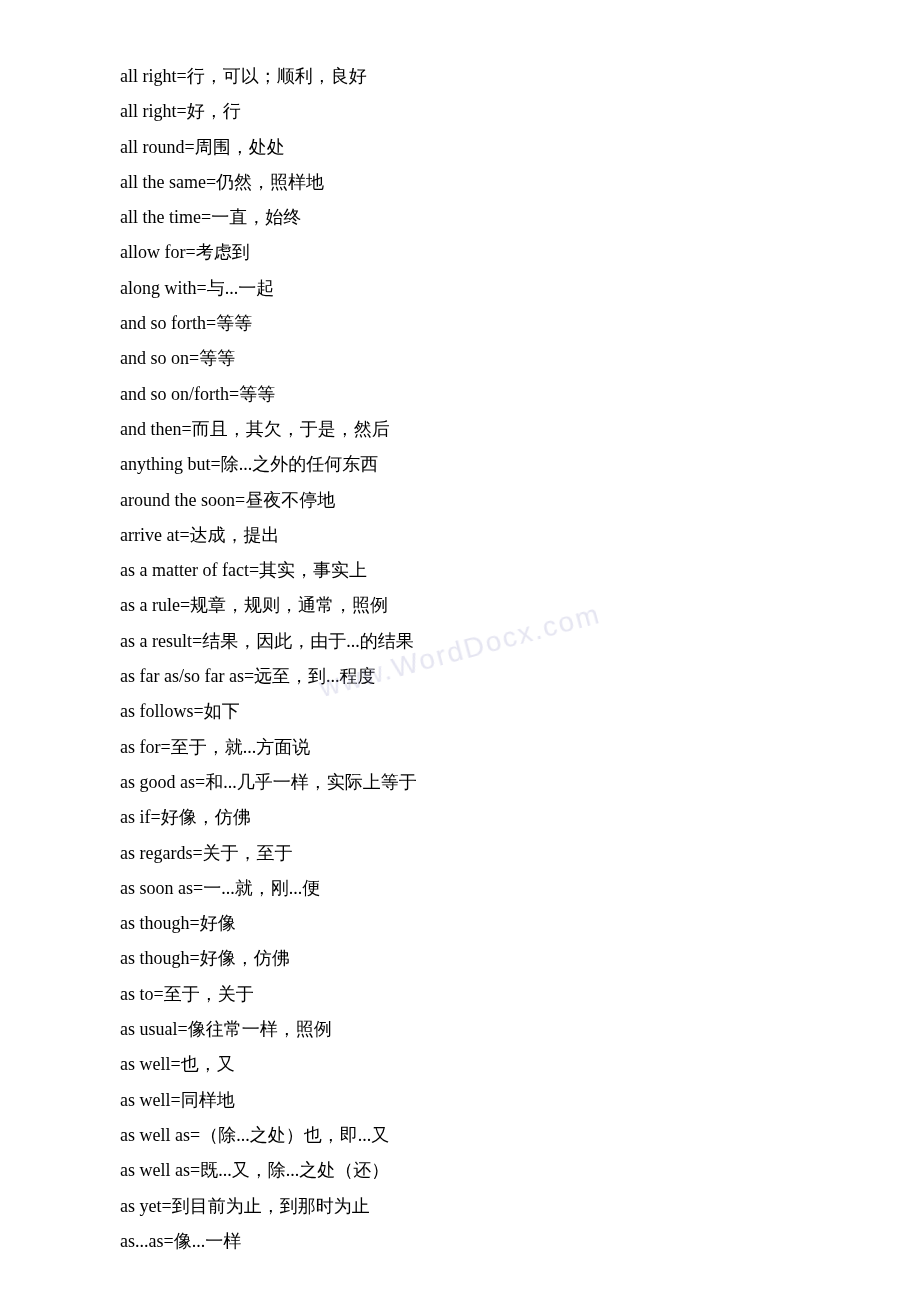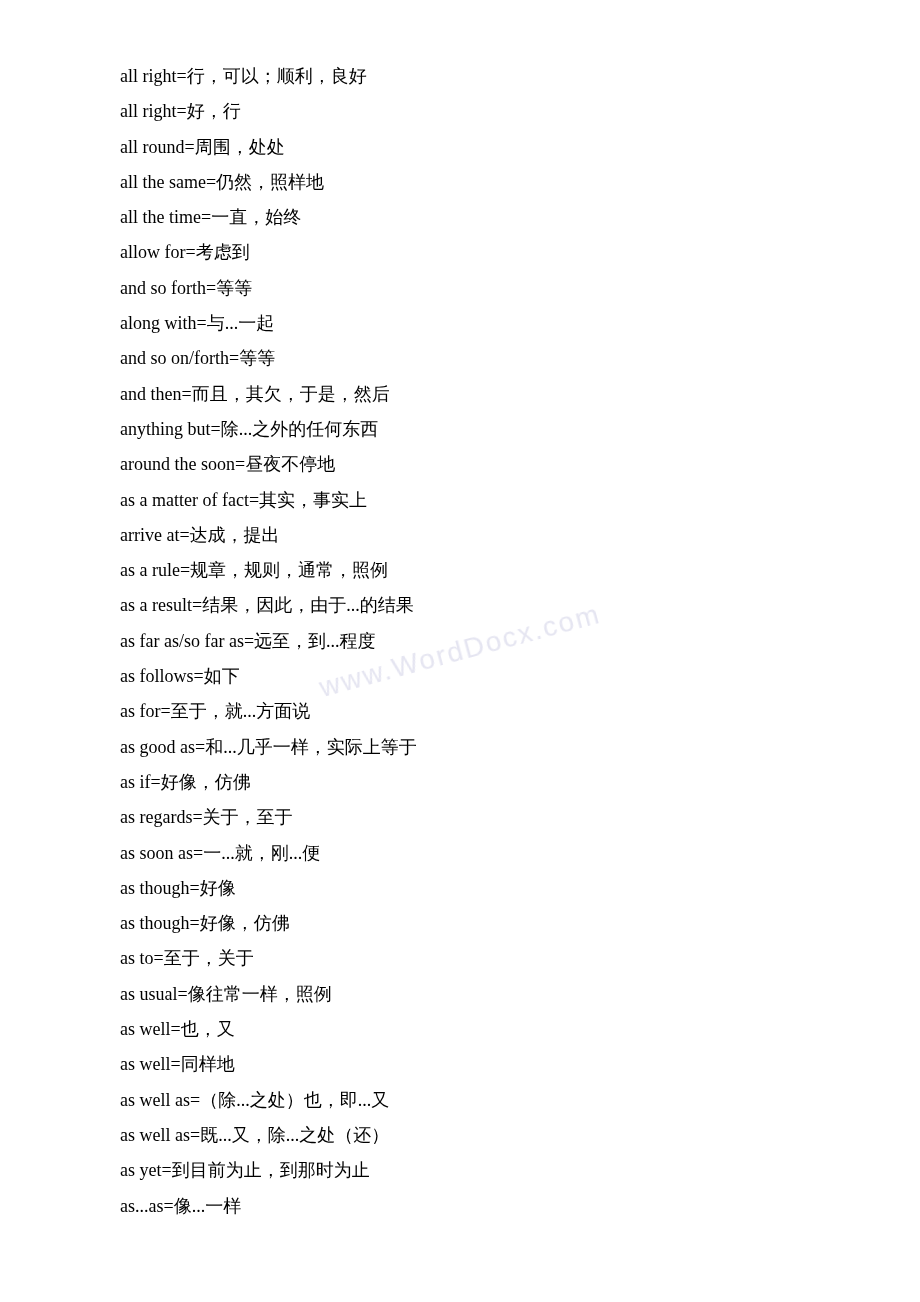--- a/index.html
+++ b/index.html
@@ -48,28 +48,29 @@
 <div class="watermark">www.WordDocx.com</div>
 
 <div class="content-area">
   <ul class="phrase-list">
   <li>all right=行，可以；顺利，良好</li>
       <li>all right=好，行</li>
       <li>all round=周围，处处</li>
       <li>all the same=仍然，照样地</li>
       <li>all the time=一直，始终</li>
       <li>allow for=考虑到</li>
+      <li>along with=与...一起</li>
       <li>and so forth=等等</li>
-      <li>along with=与...一起</li>
+      <li>and so on=等等</li>
       <li>and so on/forth=等等</li>
       <li>and then=而且，其欠，于是，然后</li>
       <li>anything but=除...之外的任何东西</li>
       <li>around the soon=昼夜不停地</li>
+      <li>arrive at=达成，提出</li>
       <li>as a matter of fact=其实，事实上</li>
-      <li>arrive at=达成，提出</li>
       <li>as a rule=规章，规则，通常，照例</li>
       <li>as a result=结果，因此，由于...的结果</li>
       <li>as far as/so far as=远至，到...程度</li>
       <li>as follows=如下</li>
       <li>as for=至于，就...方面说</li>
       <li>as good as=和...几乎一样，实际上等于</li>
       <li>as if=好像，仿佛</li>
       <li>as regards=关于，至于</li>
       <li>as soon as=一...就，刚...便</li>
       <li>as though=好像</li>

